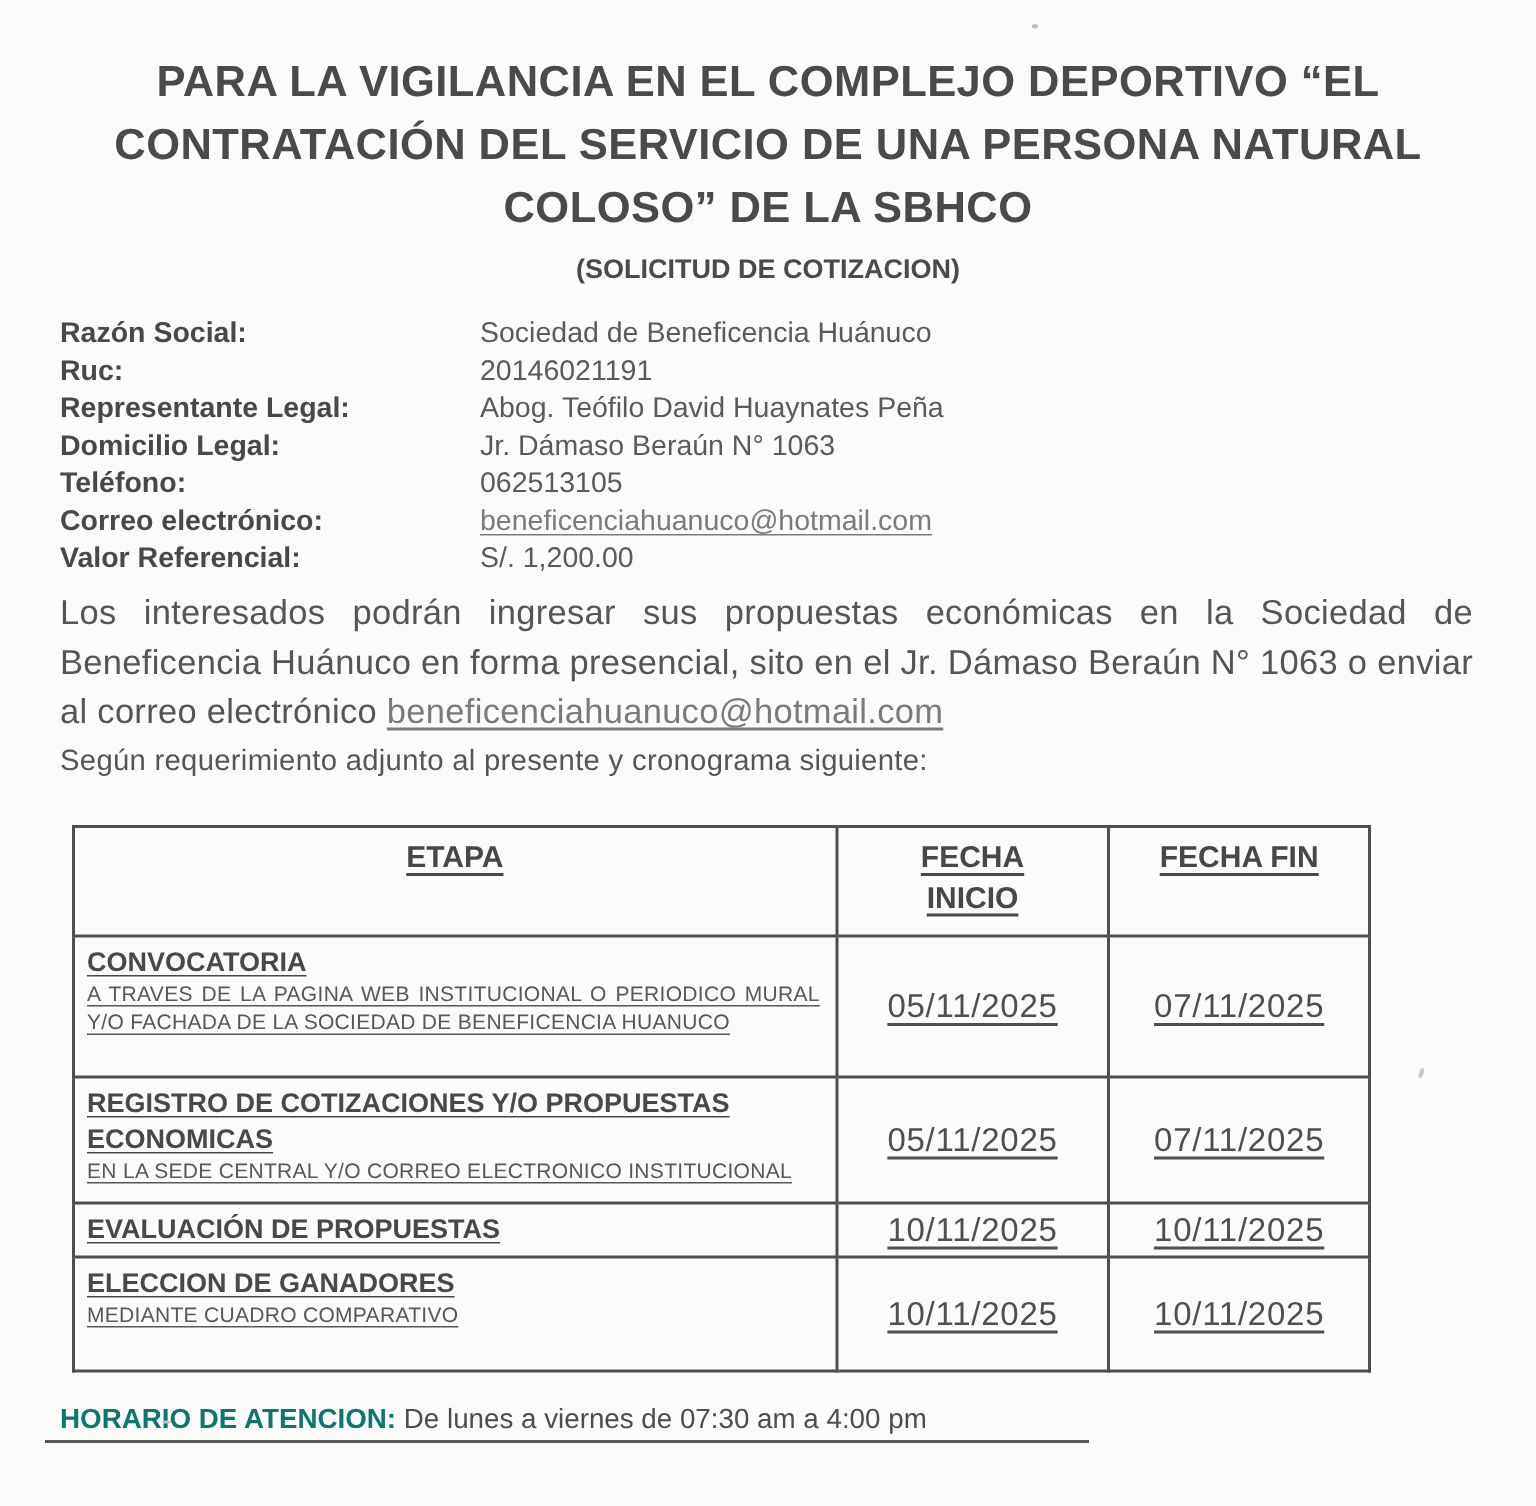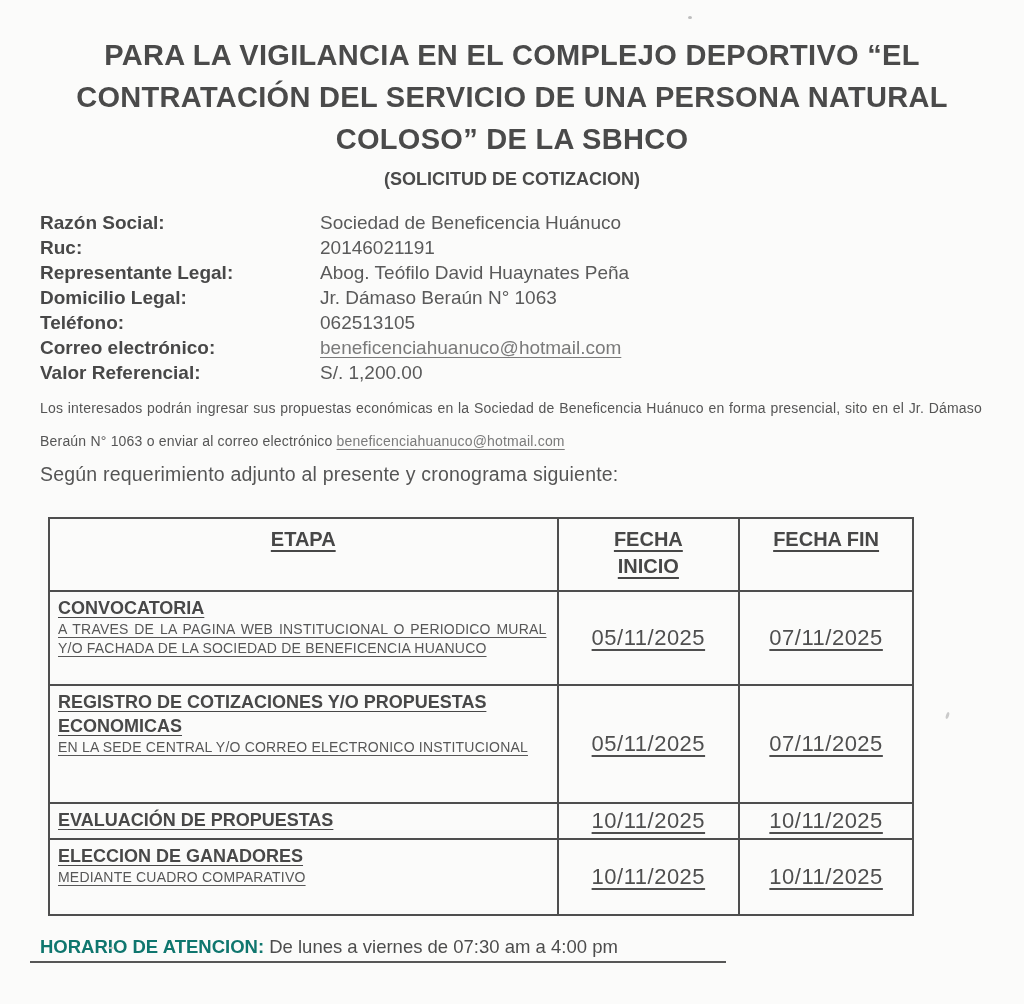--- a/index.html
+++ b/index.html
@@ -46,21 +46,21 @@
   .info-value { color: #5a5a5a; }
   .link-text {
     color: #7a7a7a;
     text-decoration: underline;
     text-underline-offset: 3px;
   }
 
   
   .paragraph {
     margin: 7px 42px 0 40px;
-    font-size: 14px;
+    font-size: 23px;
     line-height: 33px;
     text-align: justify;
     color: #555555;
     letter-spacing: 0.2px;
   }
   .paragraph-plain {
     margin: 0 42px 0 40px;
     font-size: 19.5px;
     line-height: 33px;
     color: #555555;
@@ -119,21 +119,21 @@
     padding: 4px 2px;
   }
   .date-text {
     font-size: 22px;
     color: #4f4f4f;
     text-decoration: underline;
     text-underline-offset: 4px;
     letter-spacing: 0.5px;
   }
   tr.row-0 td { height: 94px; }
-  tr.row-1 td { height: 118px; }
+  tr.row-1 td { height: 84px; }
   tr.row-2 td { height: 36px; }
   tr.row-3 td { height: 76px; }
 
   
   .footer-line {
     margin: 20px 0 0 30px;
     width: 696px;
     border-bottom: 2px solid #565656;
     padding: 0 0 3px 10px;
     font-size: 18.5px;

